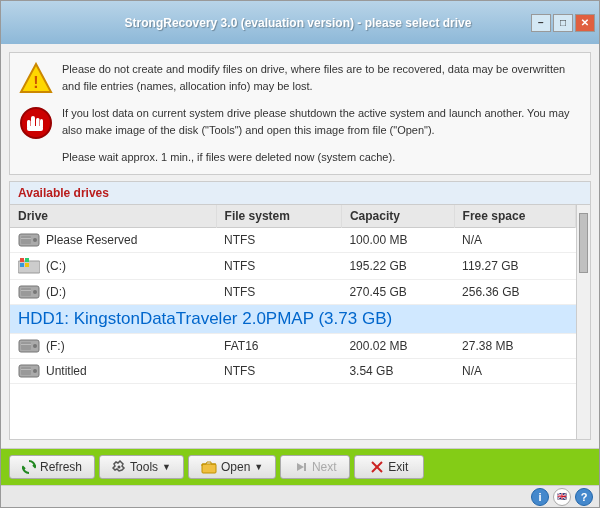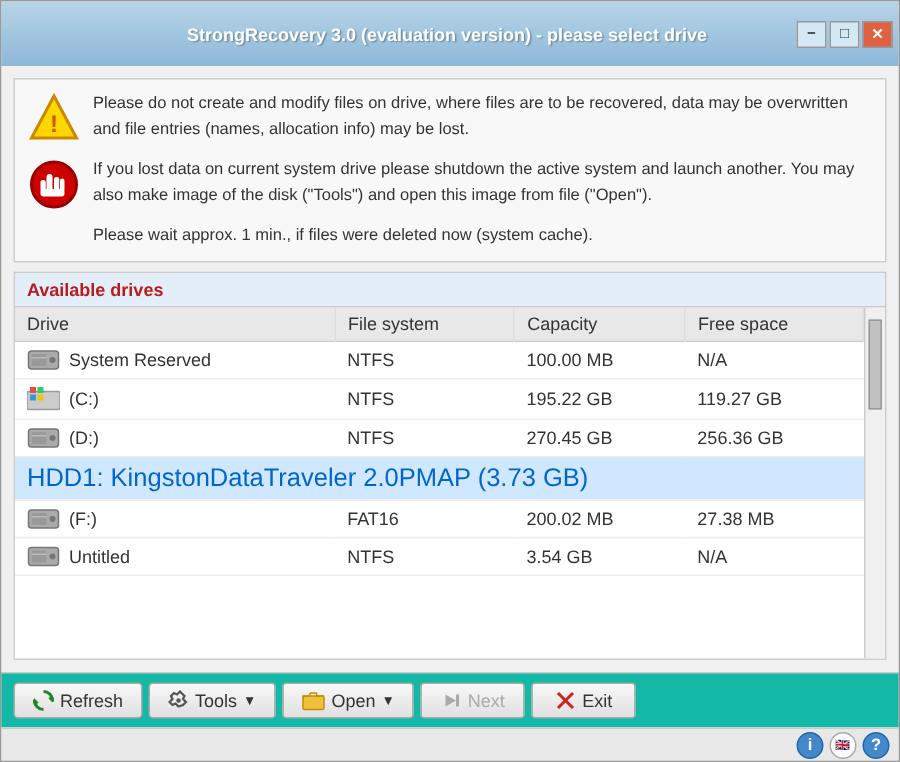--- a/index.html
+++ b/index.html
@@ -127,21 +127,21 @@
     }
 
     thead tr {
       background: #e8e8e8;
       border-bottom: 1px solid #ccc;
     }
 
     thead th {
       text-align: left;
       padding: 4px 8px;
-      font-weight: normal;
+      font-weight: bold;
       color: #333;
       border-right: 1px solid #ddd;
       margin-left: 30px;
     }
 
     tbody tr {
       border-bottom: 1px solid #eee;
     }
 
     tbody tr.group-header {
@@ -162,21 +162,21 @@
       display: flex;
       align-items: center;
       gap: 6px;
     }
 
     .toolbar {
       display: flex;
       gap: 4px;
       padding: 6px 8px;
       border-top: 1px solid #ccc;
-      background: #14b8a6;
+      background: #84cc16;
       align-items: center;
       flex-shrink: 0;
     }
 
     .toolbar-btn {
       padding: 4px 12px;
       background: linear-gradient(to bottom, #f8f8f8, #e0e0e0);
       border: 1px solid #aaa;
       border-radius: 3px;
       cursor: pointer;
@@ -336,21 +336,21 @@
 
               <tr>
                 <td>
                   <div class="drive-cell">
                     <svg width="22" height="16" viewBox="0 0 22 16">
                       <rect x="1" y="2" width="20" height="12" rx="2" fill="#aaa" stroke="#777" stroke-width="1"></rect>
                       <rect x="3" y="4" width="10" height="8" rx="1" fill="#999"></rect>
                       <circle cx="17" cy="8" r="2" fill="#777"></circle>
                       <rect x="3" y="6" width="10" height="1" fill="#bbb"></rect>
                     </svg>
-                    <span>System Reserved</span>
+                    <span>Please Reserved</span>
                   </div>
                 </td>
                 <td>NTFS</td>
                 <td>100.00 MB</td>
                 <td>N/A</td>
               </tr>
 
               <tr>
                 <td>
                   <div class="drive-cell">

